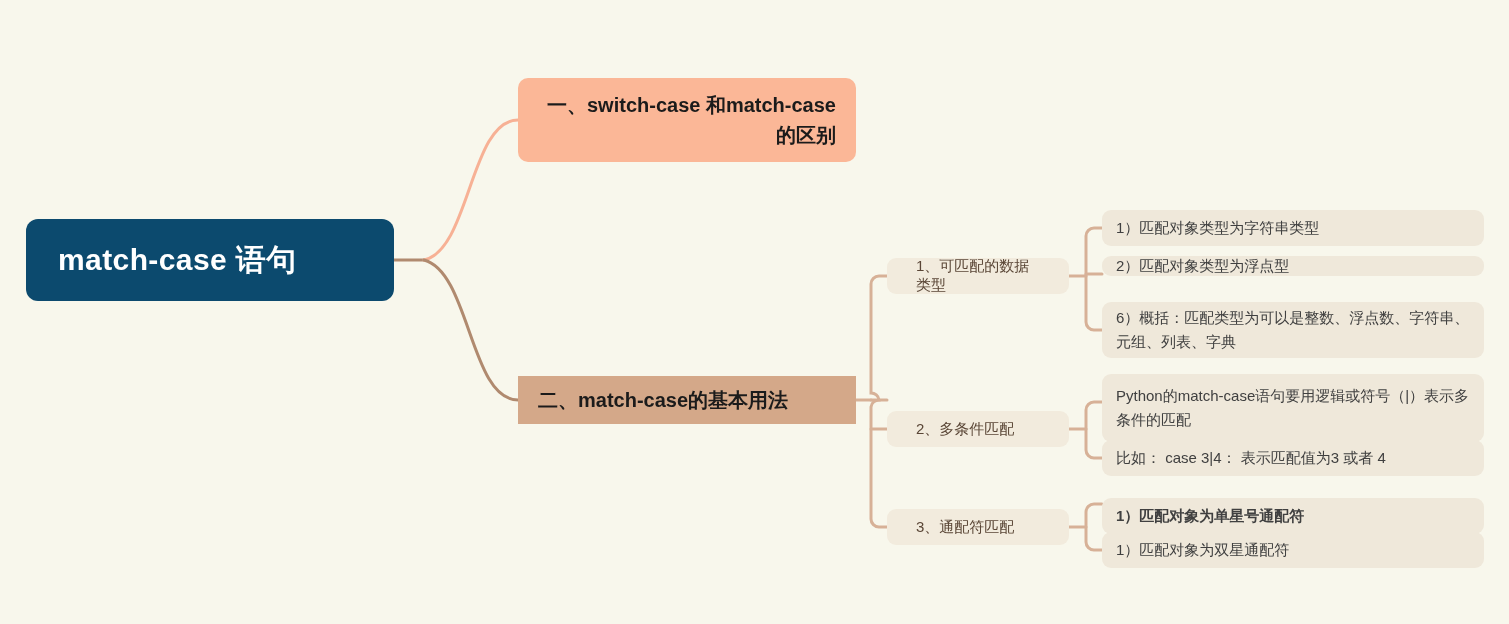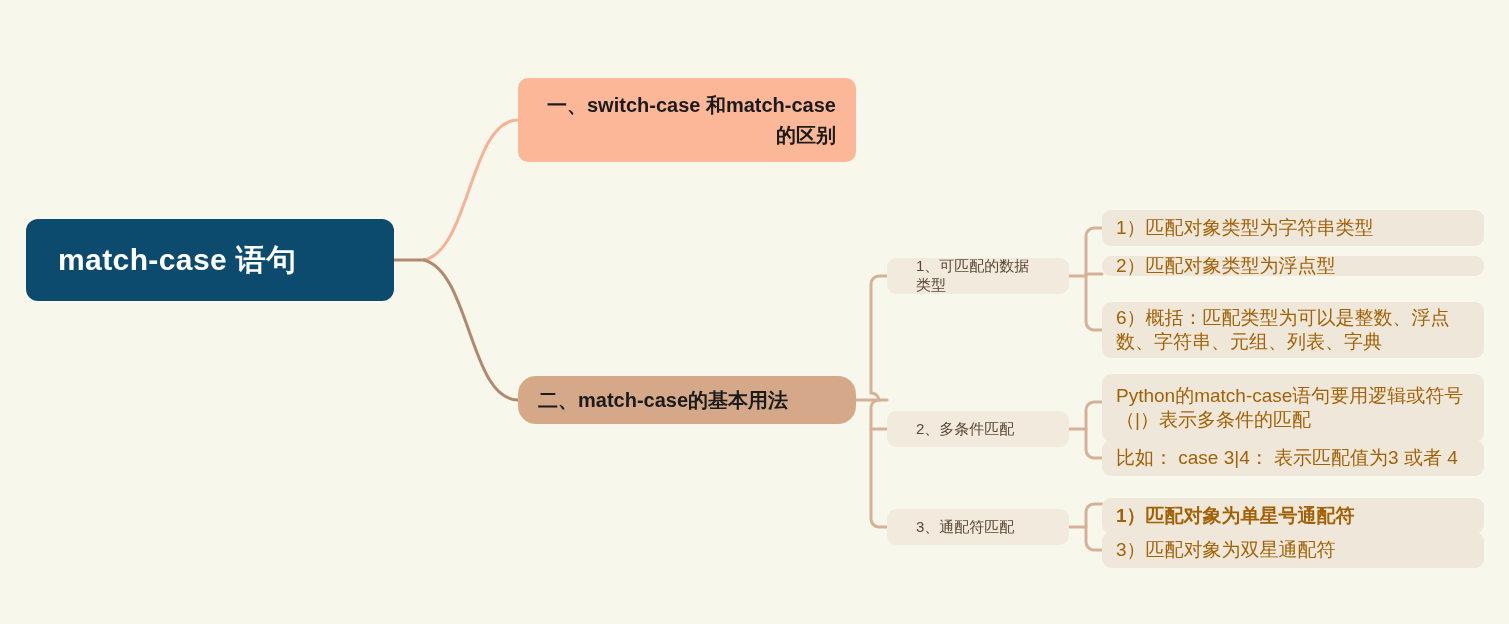--- a/index.html
+++ b/index.html
@@ -71,21 +71,21 @@
     font-size: 20px;
     font-weight: bold;
     line-height: 30px;
   }
   .node.b2 {
     left: 518px;
     top: 376px;
     width: 338px;
     height: 48px;
     background: #d4a889;
-    border-radius: 18px;
+    border-radius: 0;
     padding: 0 20px;
   }
   .node.b2 .txt {
     color: #1b1b1b;
     font-size: 20px;
     font-weight: bold;
   }
 
   
   .node.lvl2 {
@@ -106,22 +106,22 @@
 
   
   .node.leaf {
     left: 1102px;
     width: 382px;
     background: #efe8da;
     border-radius: 9px;
     padding: 0 14px;
   }
   .node.leaf .txt {
-    color: #a16207;
-    font-size: 19px;
+    color: #404040;
+    font-size: 15px;
     line-height: 24px;
   }
   .leaf.l1 { top: 210px; height: 36px; }
   .leaf.l2 { top: 256px; height: 20px; }
   .leaf.l3 { top: 302px; height: 56px; }
   .leaf.l4 { top: 374px; height: 68px; }
   .leaf.l5 { top: 440px; height: 36px; }
   .leaf.l6 { top: 498px; height: 36px; font-weight: bold; }
   .leaf.l7 { top: 532px; height: 36px; }
 </style>
@@ -191,16 +191,16 @@
     <span class="txt">Python的match-case语句要用逻辑或符号（|）表示多条件的匹配</span>
   </div>
   <div class="node leaf l5">
     <span class="txt">比如： case 3|4： 表示匹配值为3 或者 4</span>
   </div>
 
   <div class="node leaf l6">
     <span class="txt">1）匹配对象为单星号通配符</span>
   </div>
   <div class="node leaf l7">
-    <span class="txt">3）匹配对象为双星通配符</span>
+    <span class="txt">1）匹配对象为双星通配符</span>
   </div>
 
 </div>
 
 </body></html>

